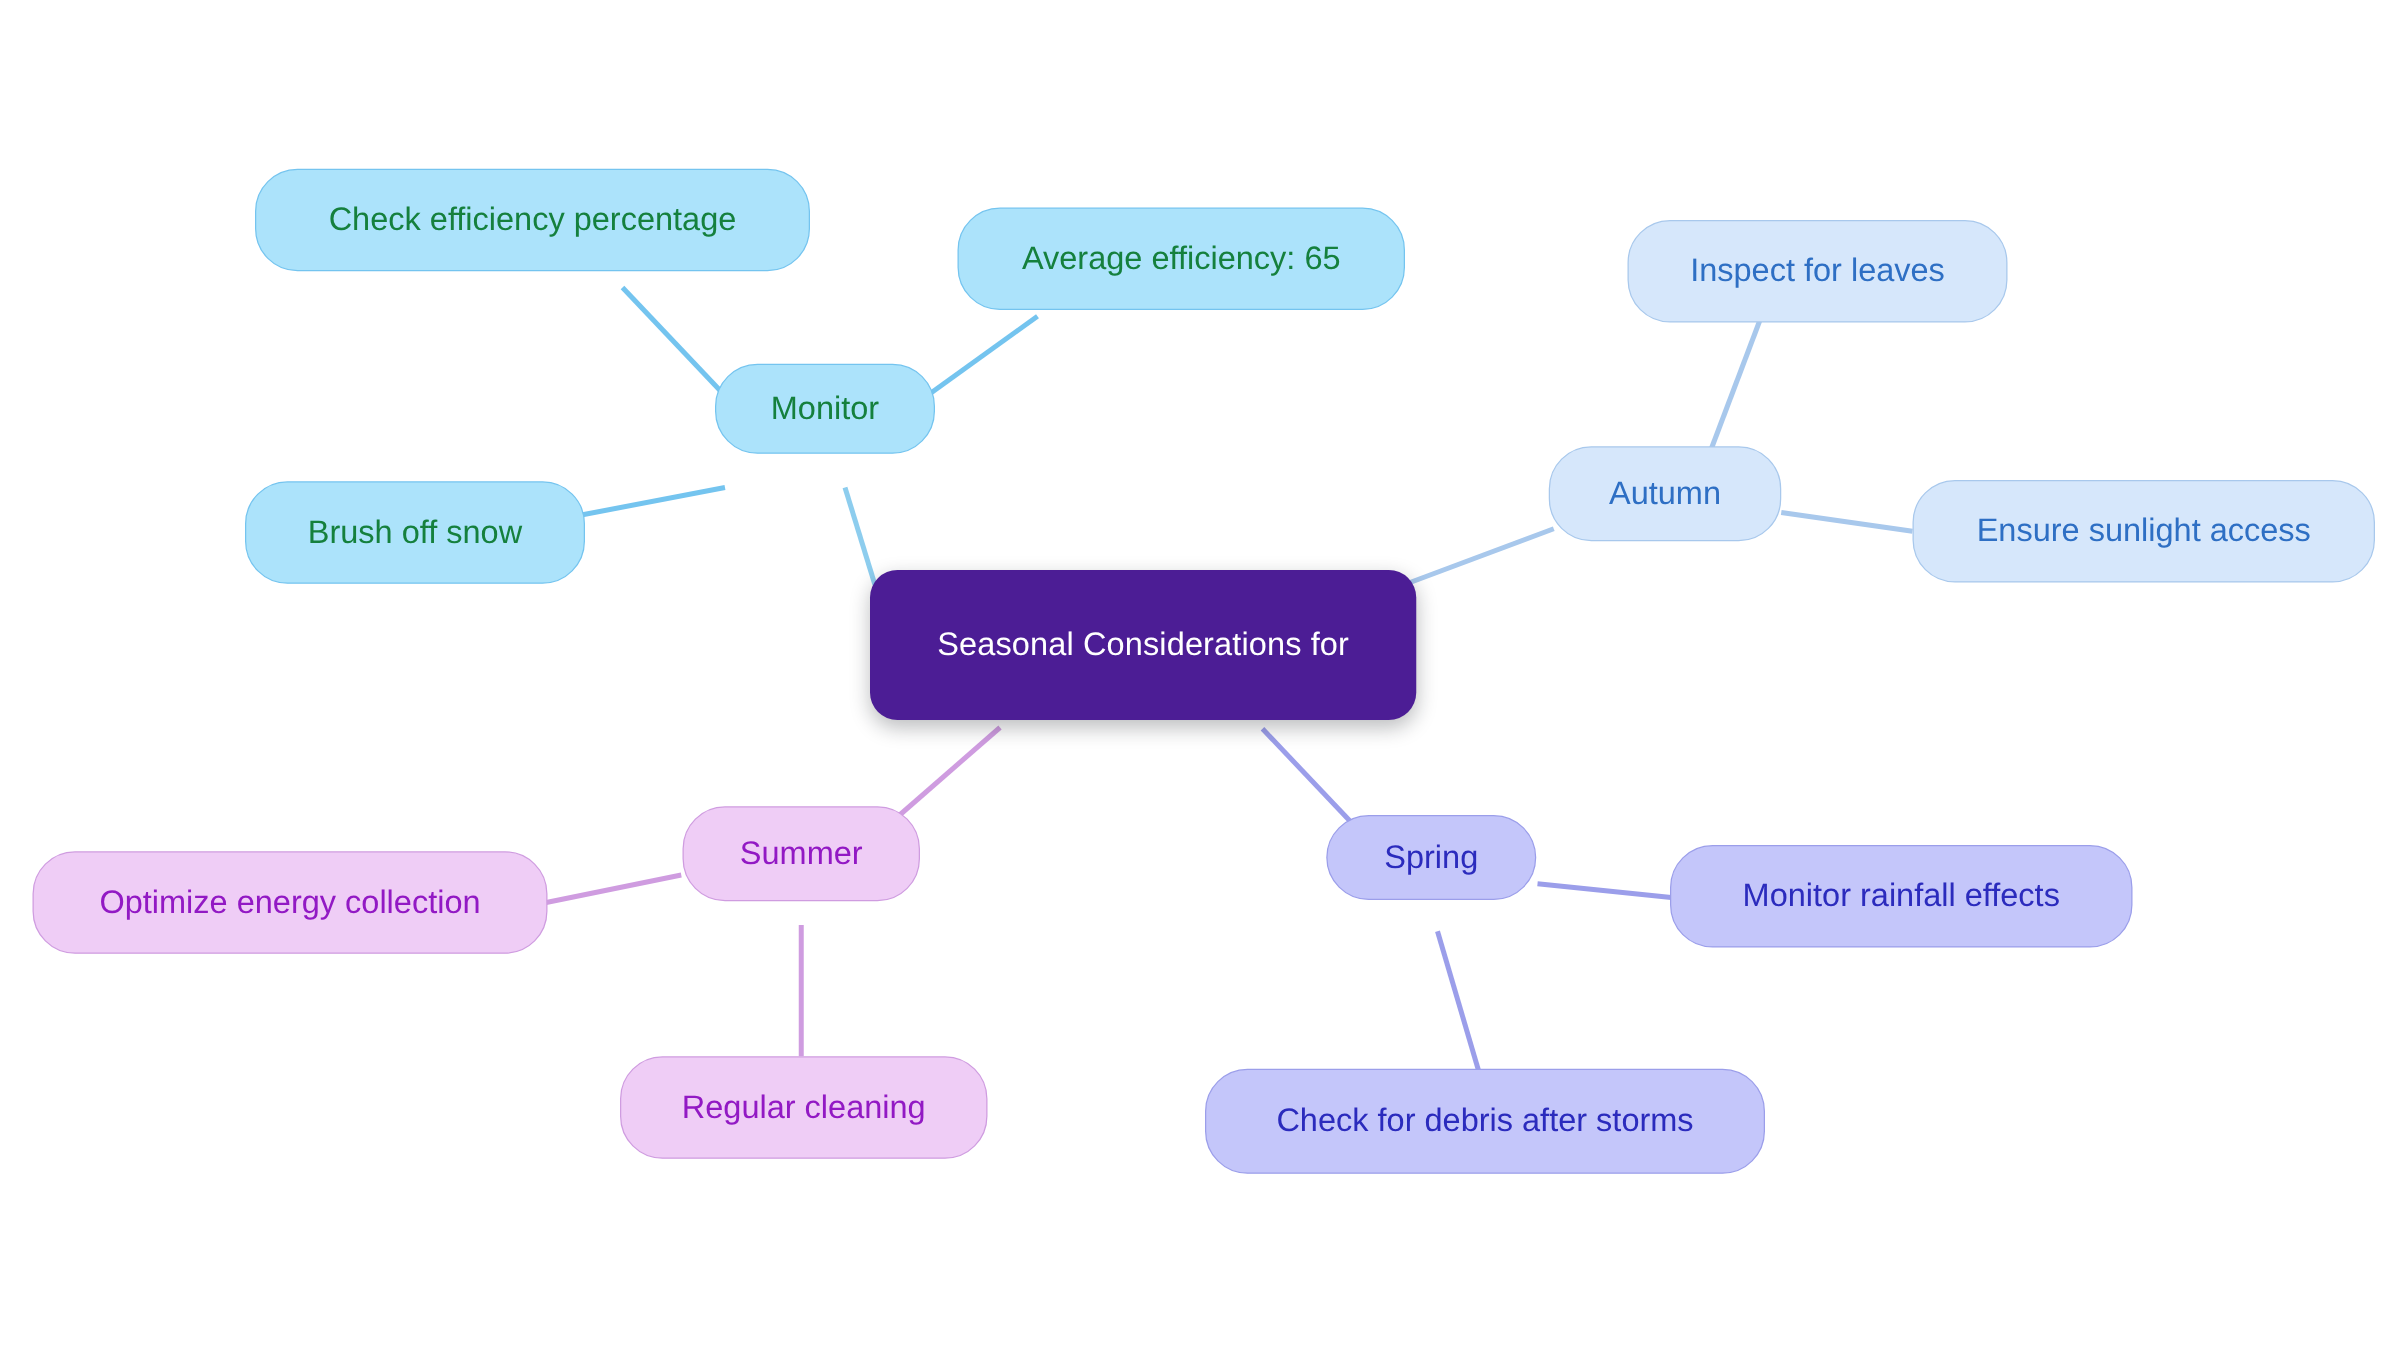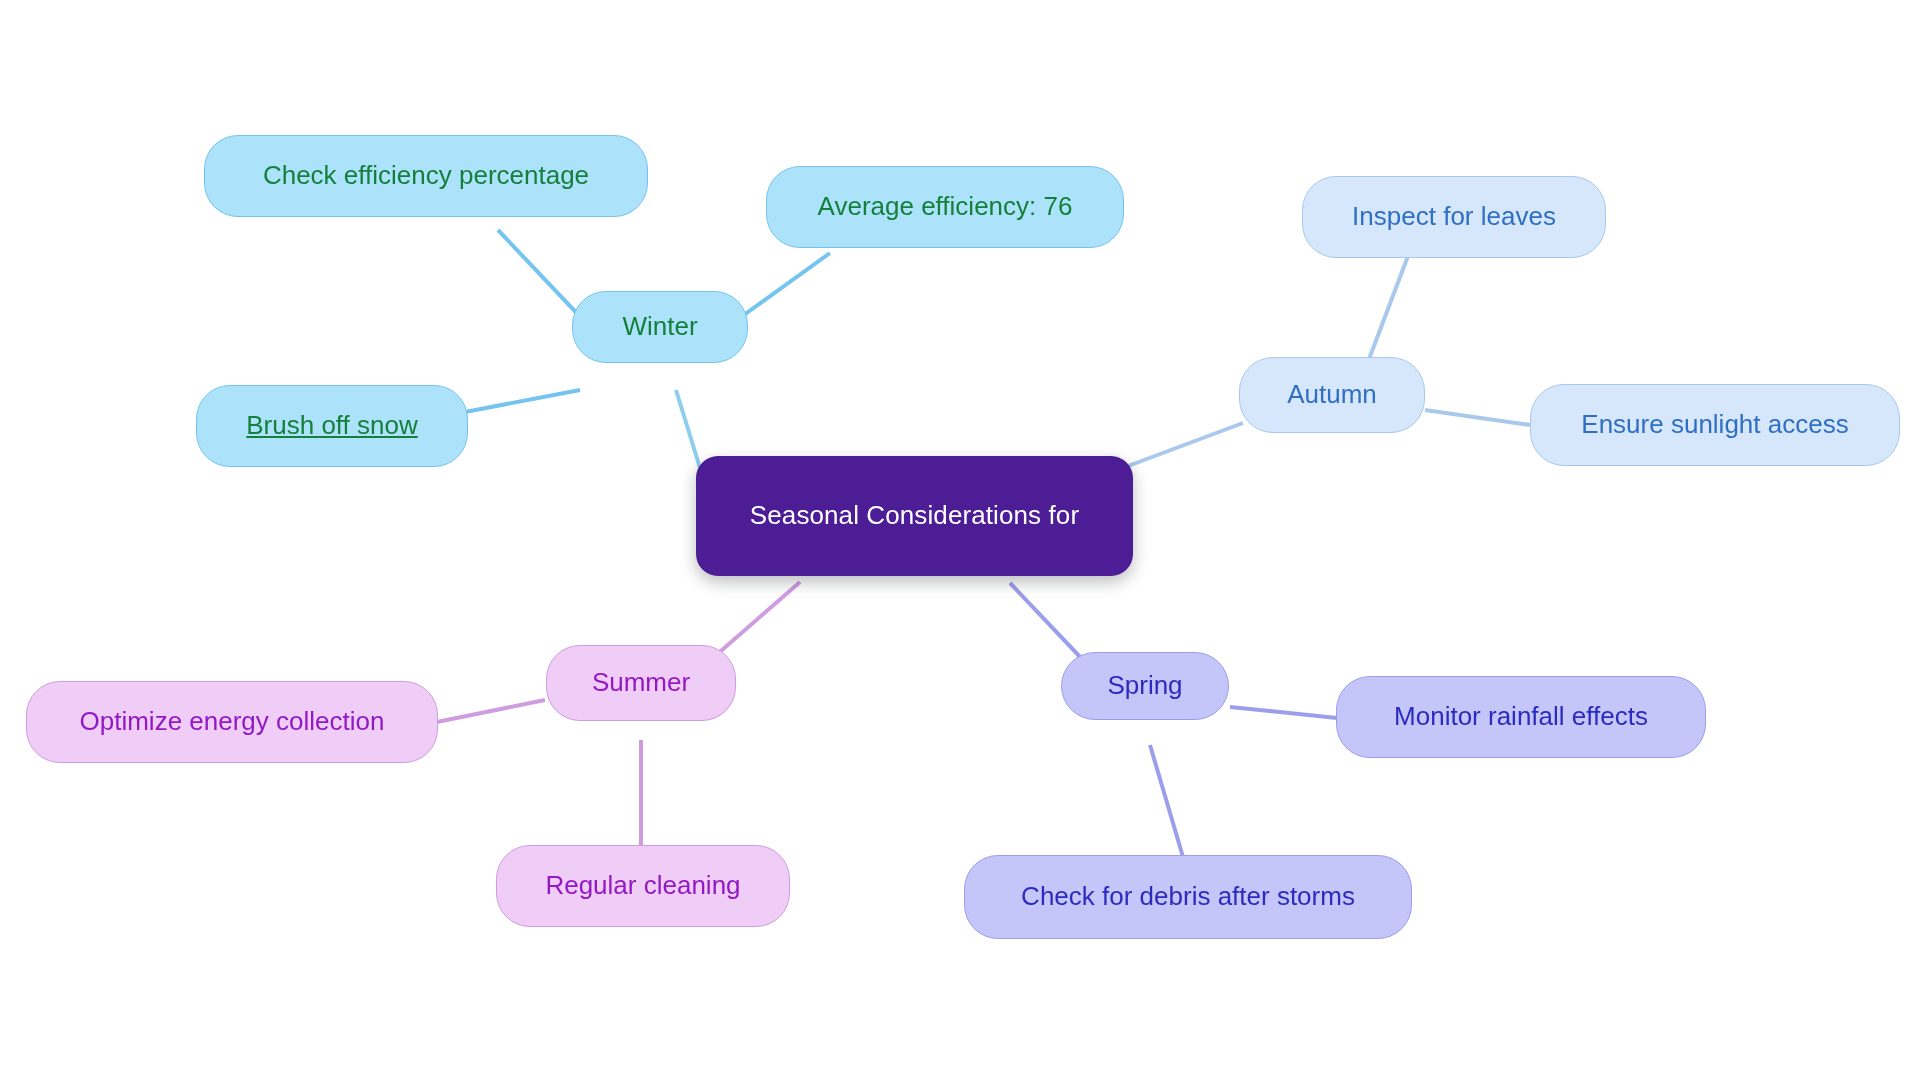--- a/index.html
+++ b/index.html
@@ -111,32 +111,32 @@
     <line x1="1150" y1="745" x2="1183" y2="857" stroke="#9b9eea" stroke-width="4"></line>
   </svg>
 
   <div class="node root" style="left:696px; top:456px; width:437px; height:120px; padding:0 26px;">
     <span class="node-text">
       <span>Seasonal Considerations for</span><br>
     </span>
   </div>
 
   <div class="node branch pal-winter" style="left:572px; top:291px; width:176px; height:72px;">
-    <span>Winter</span>
+    <span>Monitor</span>
   </div>
 
   <div class="node leaf pal-winter" style="left:204px; top:135px; width:444px; height:82px;">
     <span>Check efficiency percentage</span>
   </div>
 
   <div class="node leaf pal-winter" style="left:766px; top:166px; width:358px; height:82px;">
-    <span>Average efficiency: 76</span>
+    <span>Average efficiency: 65</span>
   </div>
 
-  <div class="node leaf pal-winter" style="left:196px; top:385px; width:272px; height:82px;text-decoration:underline;">
+  <div class="node leaf pal-winter" style="left:196px; top:385px; width:272px; height:82px;">
     <span>Brush off snow</span>
   </div>
 
   <div class="node leaf pal-autumn" style="left:1302px; top:176px; width:304px; height:82px;">
     <span>Inspect for leaves</span>
   </div>
 
   <div class="node branch pal-autumn" style="left:1239px; top:357px; width:186px; height:76px;">
     <span>Autumn</span>
   </div>

